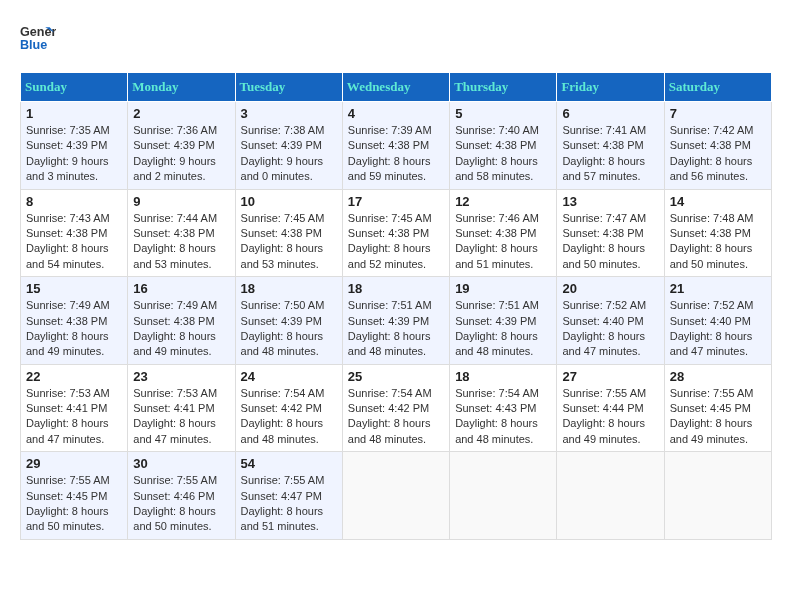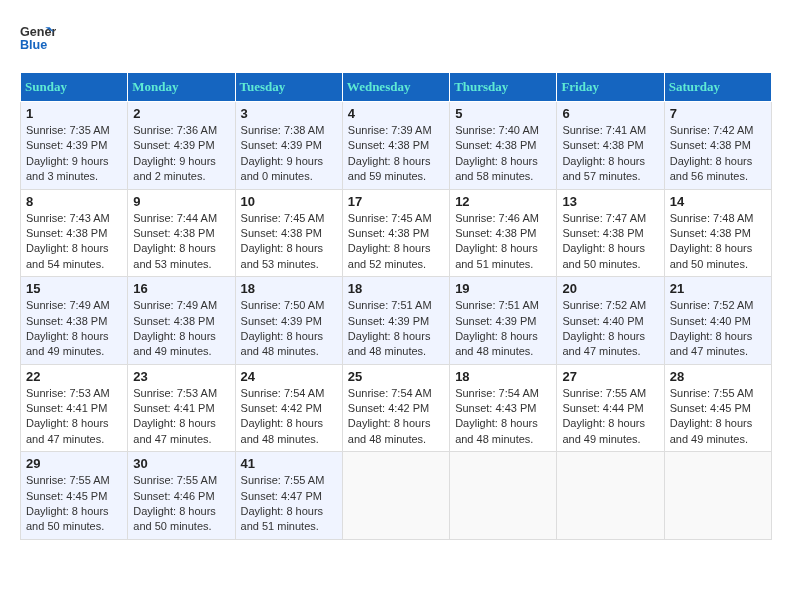--- a/index.html
+++ b/index.html
@@ -234,21 +234,21 @@
       <tr>
         <td>
           <span class="day-num">29</span>
           <div class="day-content">Sunrise: 7:55 AM<br>Sunset: 4:45 PM<br>Daylight: 8 hours and 50 minutes.</div>
         </td>
         <td>
           <span class="day-num">30</span>
           <div class="day-content">Sunrise: 7:55 AM<br>Sunset: 4:46 PM<br>Daylight: 8 hours and 50 minutes.</div>
         </td>
         <td>
-          <span class="day-num">41</span>
+          <span class="day-num">54</span>
           <div class="day-content">Sunrise: 7:55 AM<br>Sunset: 4:47 PM<br>Daylight: 8 hours and 51 minutes.</div>
         </td>
         <td class="empty-cell"></td>
         <td class="empty-cell"></td>
         <td class="empty-cell"></td>
         <td class="empty-cell"></td>
       </tr>
     </tbody>
 </table>
 

